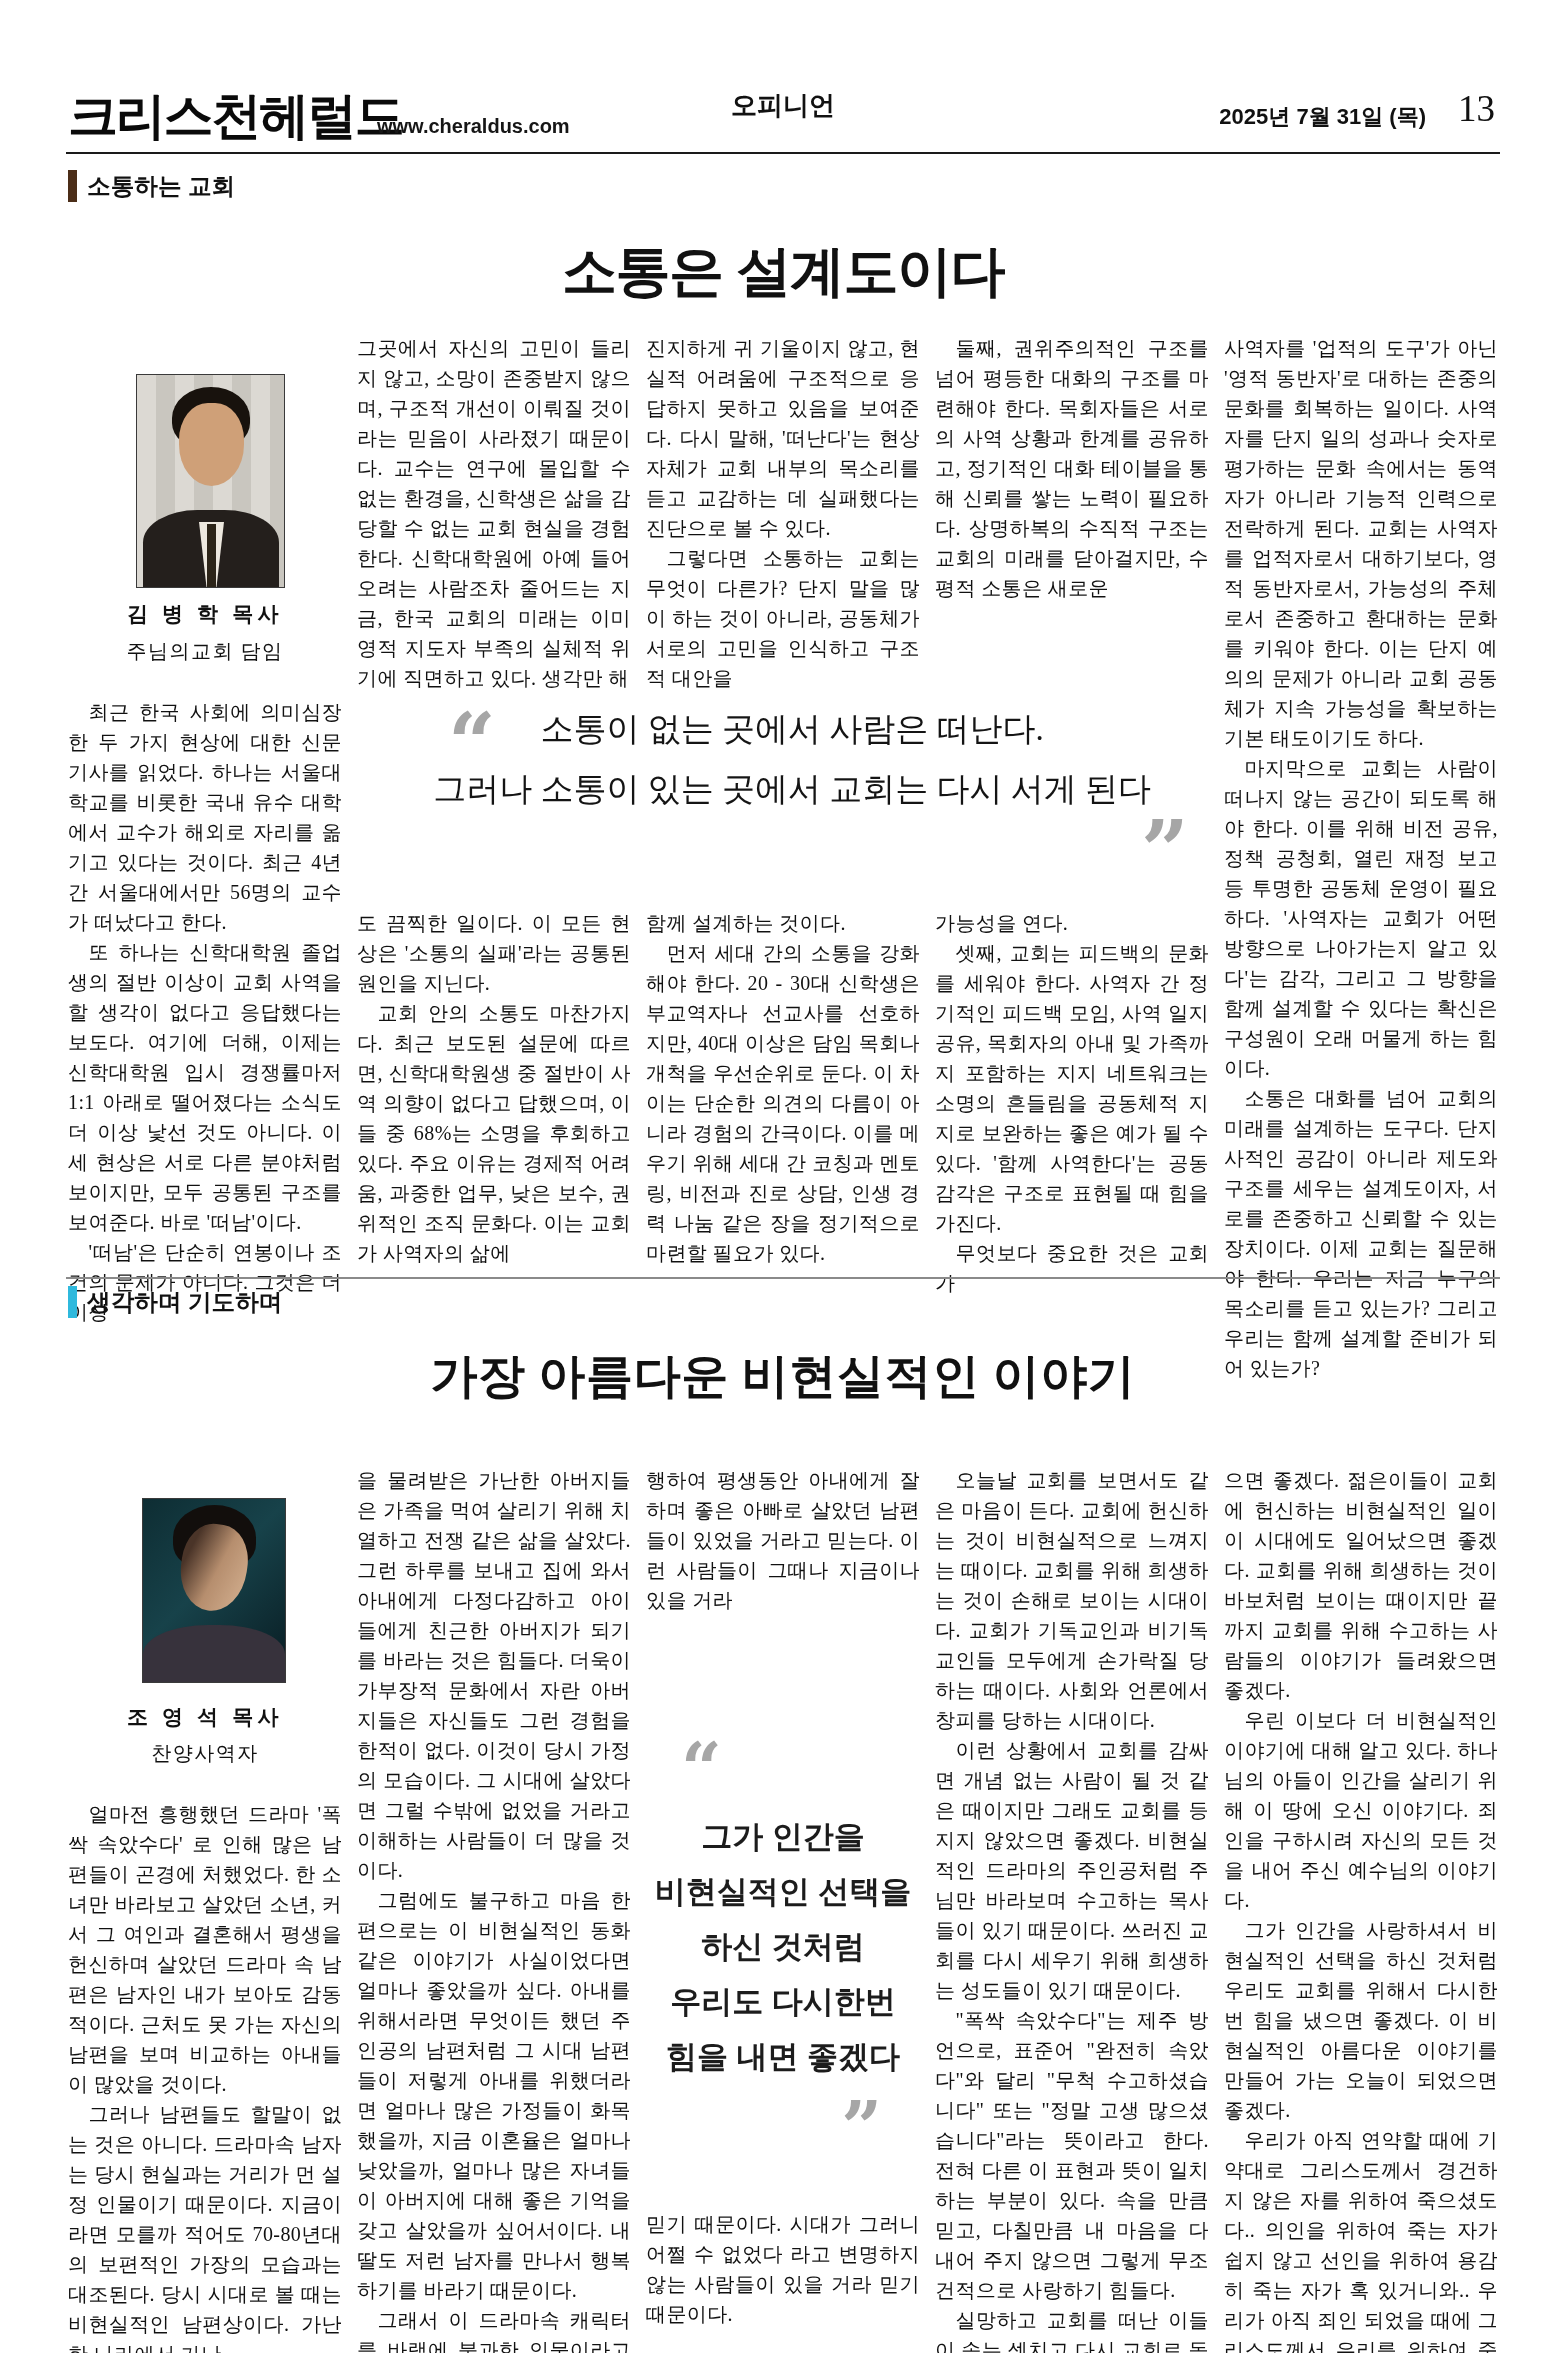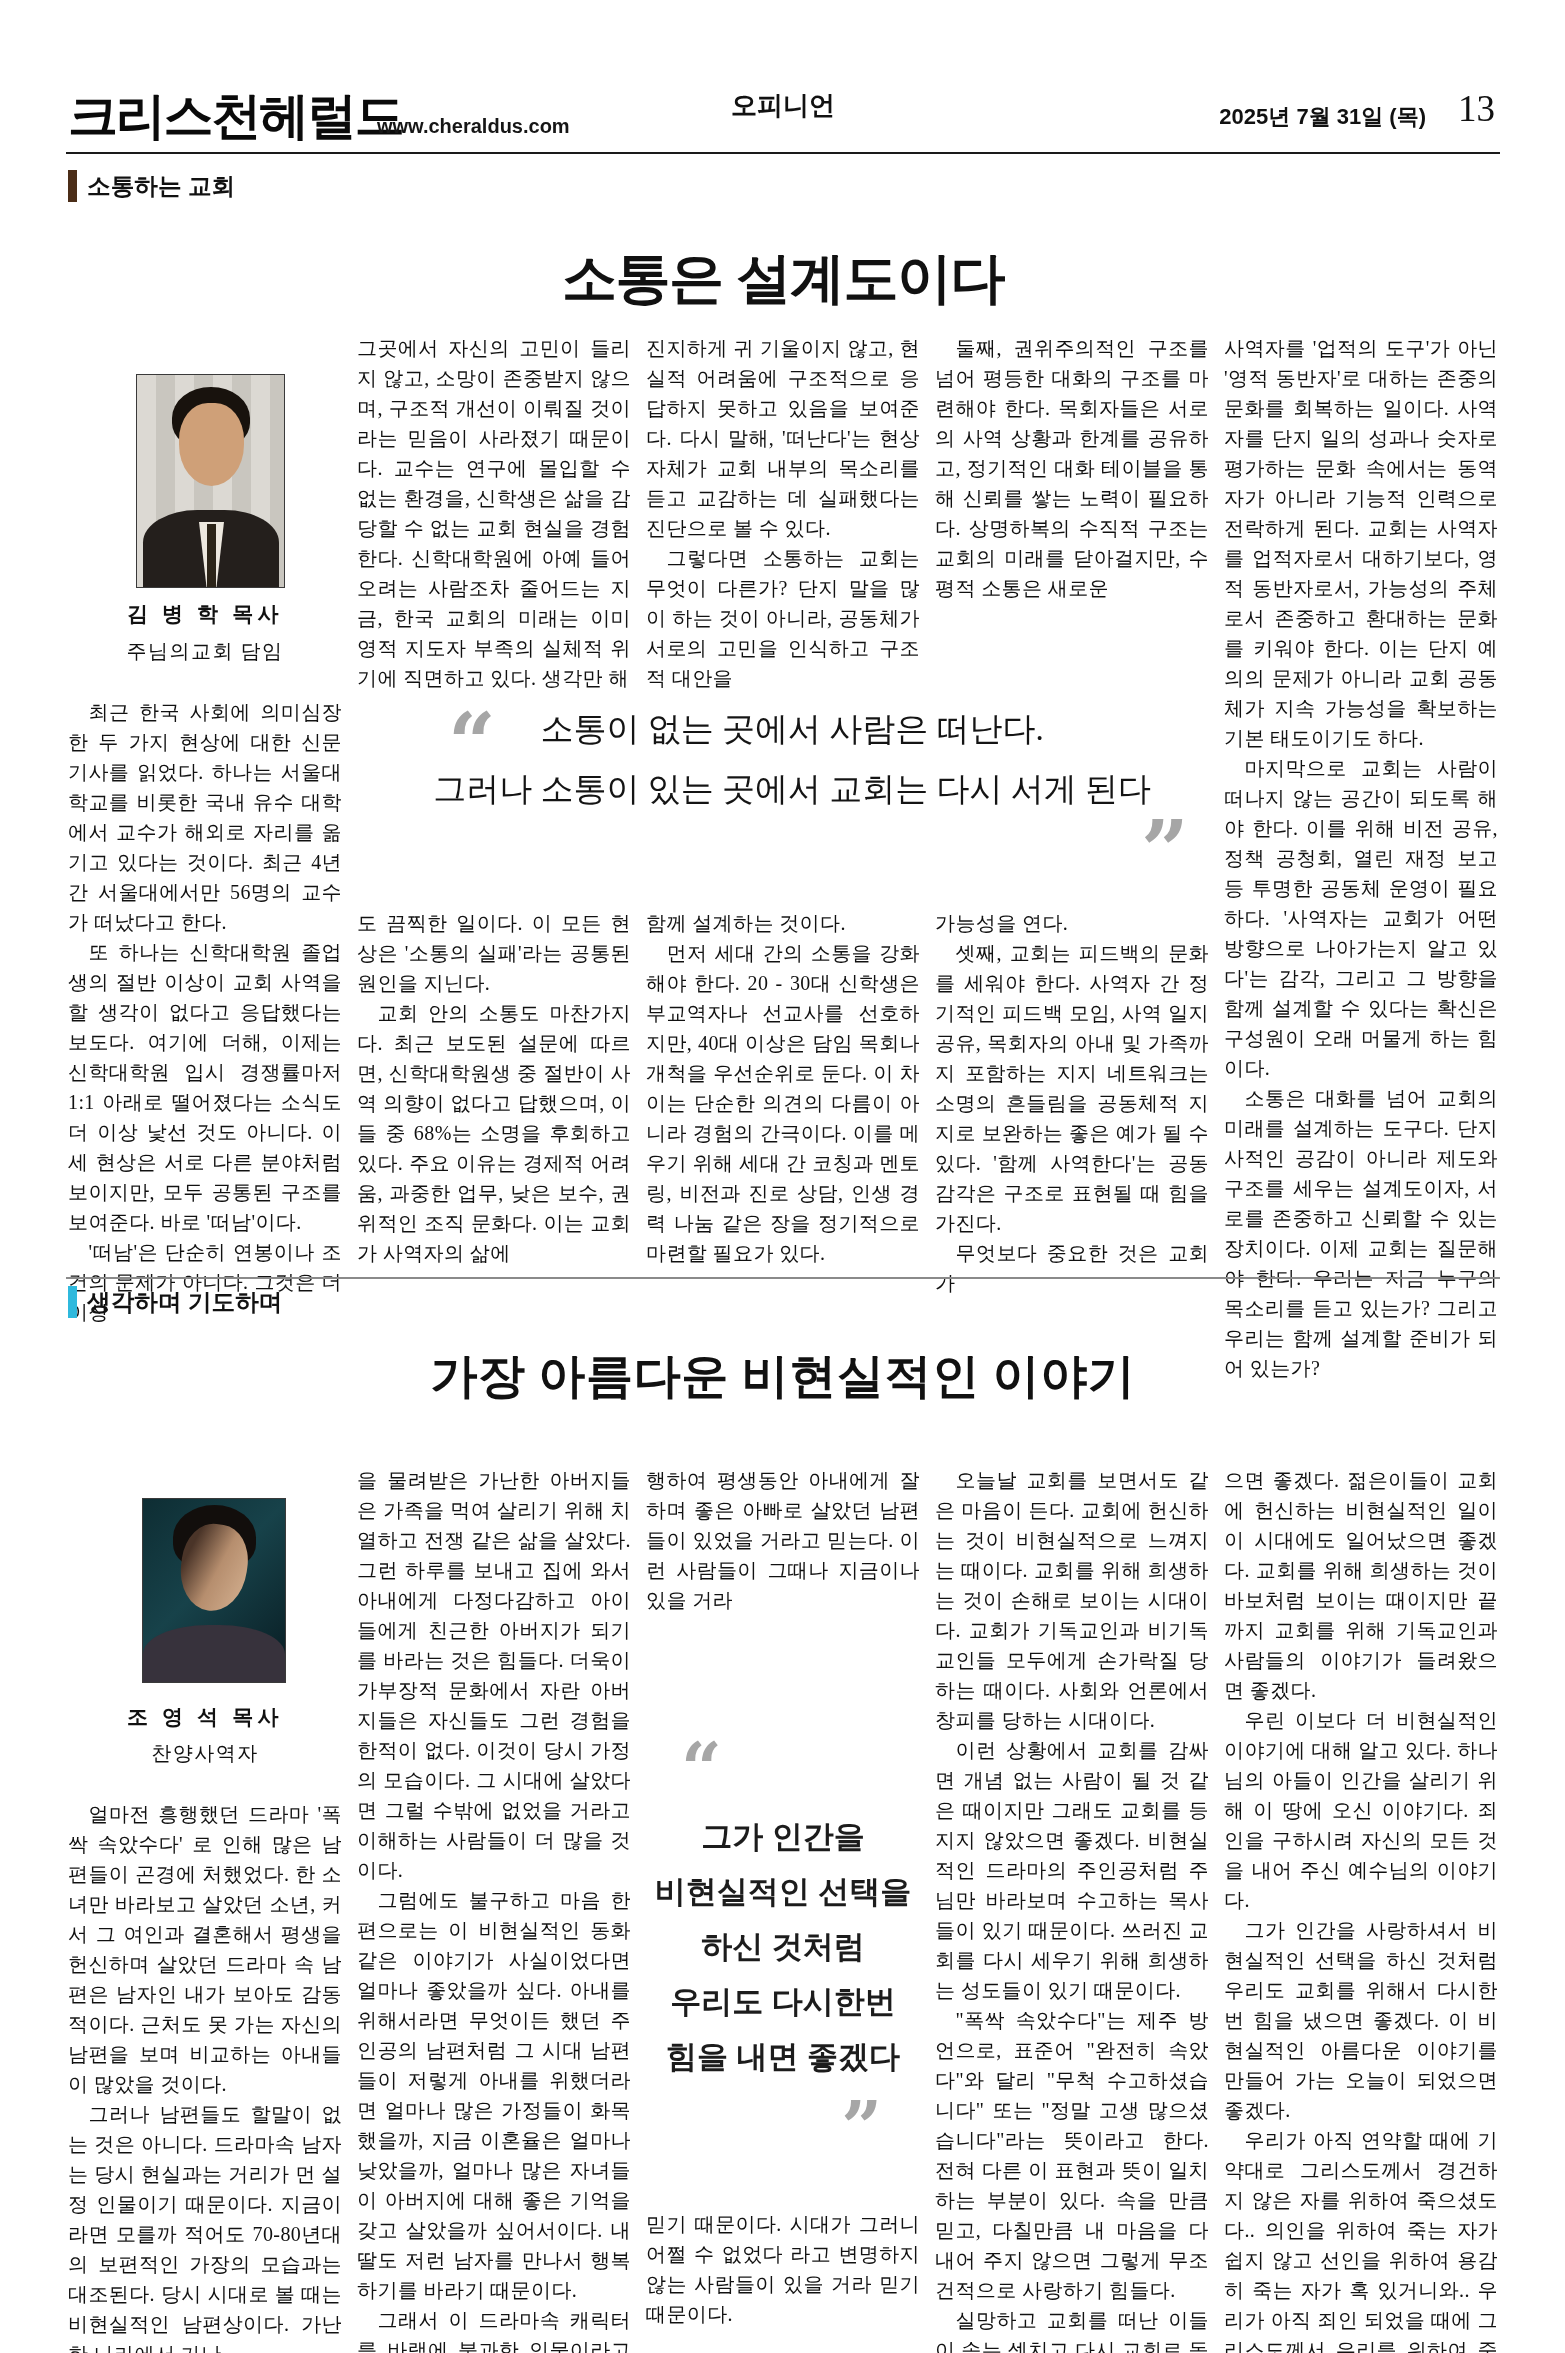--- a/index.html
+++ b/index.html
@@ -91,21 +91,21 @@
   <div class="abs website">www.cheraldus.com</div>
   <div class="abs section-name">오피니언</div>
   <div class="abs edition-date">2025년 7월 31일 (목)</div>
   <div class="abs page-number">13</div>
   <div class="abs header-rule"></div>
 
   <div class="abs kicker k1">
     <span class="kicker-bar" style="background:#4b2d18"></span>
     <span>소통하는 교회</span>
   </div>
-  <h1 class="abs headline1" style="margin:16px">소통은 설계도이다</h1>
+  <h1 class="abs headline1" style="margin:9px">소통은 설계도이다</h1>
 
   <div class="abs photo-frame p1">
     <div class="hair"></div>
     <div class="face"></div>
     <div class="suit"></div>
     <div class="shirt"></div>
     <div class="tie"></div>
   </div>
   <div class="abs author-name" style="top:600px">김 병 학 목사</div>
   <div class="abs author-role" style="top:638px">주님의교회 담임</div>
@@ -195,20 +195,20 @@
   <div class="col a2c3b">
       <p class="para">믿기 때문이다. 시대가 그러니 어쩔 수 없었다 라고 변명하지 않는 사람들이 있을 거라 믿기 때문이다.</p>
     </div>
   <div class="col a2c4">
       <p class="para ind">오늘날 교회를 보면서도 같은 마음이 든다. 교회에 헌신하는 것이 비현실적으로 느껴지는 때이다. 교회를 위해 희생하는 것이 손해로 보이는 시대이다. 교회가 기독교인과 비기독교인들 모두에게 손가락질 당하는 때이다. 사회와 언론에서 창피를 당하는 시대이다.</p>
       <p class="para ind">이런 상황에서 교회를 감싸면 개념 없는 사람이 될 것 같은 때이지만 그래도 교회를 등지지 않았으면 좋겠다. 비현실적인 드라마의 주인공처럼 주님만 바라보며 수고하는 목사들이 있기 때문이다. 쓰러진 교회를 다시 세우기 위해 희생하는 성도들이 있기 때문이다.</p>
       <p class="para ind">"폭싹 속았수다"는 제주 방언으로, 표준어 "완전히 속았다"와 달리 "무척 수고하셨습니다" 또는 "정말 고생 많으셨습니다"라는 뜻이라고 한다. 전혀 다른 이 표현과 뜻이 일치하는 부분이 있다. 속을 만큼 믿고, 다칠만큼 내 마음을 다 내어 주지 않으면 그렇게 무조건적으로 사랑하기 힘들다.</p>
       <p class="para ind">실망하고 교회를 떠난 이들이 속는 셈치고 다시 교회로 돌아왔</p>
     </div>
   <div class="col a2c5">
-      <p class="para">으면 좋겠다. 젊은이들이 교회에 헌신하는 비현실적인 일이 이 시대에도 일어났으면 좋겠다. 교회를 위해 희생하는 것이 바보처럼 보이는 때이지만 끝까지 교회를 위해 기독교인과 사람들의 이야기가 들려왔으면 좋겠다.</p>
+      <p class="para">으면 좋겠다. 젊은이들이 교회에 헌신하는 비현실적인 일이 이 시대에도 일어났으면 좋겠다. 교회를 위해 희생하는 것이 바보처럼 보이는 때이지만 끝까지 교회를 위해 수고하는 사람들의 이야기가 들려왔으면 좋겠다.</p>
       <p class="para ind">우린 이보다 더 비현실적인 이야기에 대해 알고 있다. 하나님의 아들이 인간을 살리기 위해 이 땅에 오신 이야기다. 죄인을 구하시려 자신의 모든 것을 내어 주신 예수님의 이야기다.</p>
       <p class="para ind">그가 인간을 사랑하셔서 비현실적인 선택을 하신 것처럼 우리도 교회를 위해서 다시한번 힘을 냈으면 좋겠다. 이 비현실적인 아름다운 이야기를 만들어 가는 오늘이 되었으면 좋겠다.</p>
       <p class="para ind">우리가 아직 연약할 때에 기약대로 그리스도께서 경건하지 않은 자를 위하여 죽으셨도다.. 의인을 위하여 죽는 자가 쉽지 않고 선인을 위하여 용감히 죽는 자가 혹 있거니와.. 우리가 아직 죄인 되었을 때에 그리스도께서 우리를 위하여 죽으심으로 하나님께서 우리에 대한 자기의 사랑을 확증하셨느니라 (롬 5:6-8)</p>
     </div>
 
 </div>
 
 
 </body></html>

